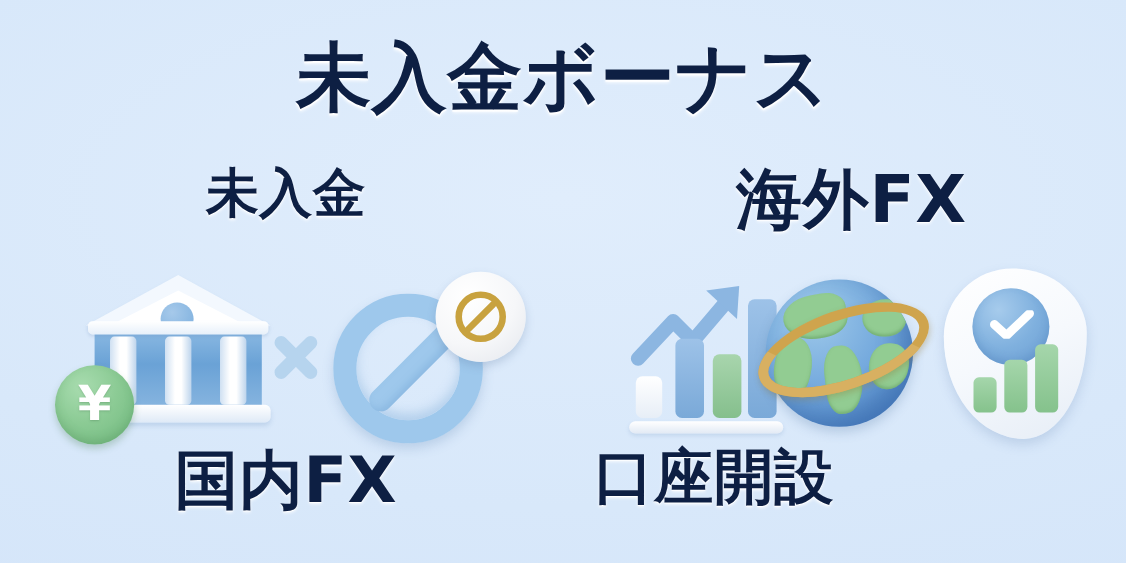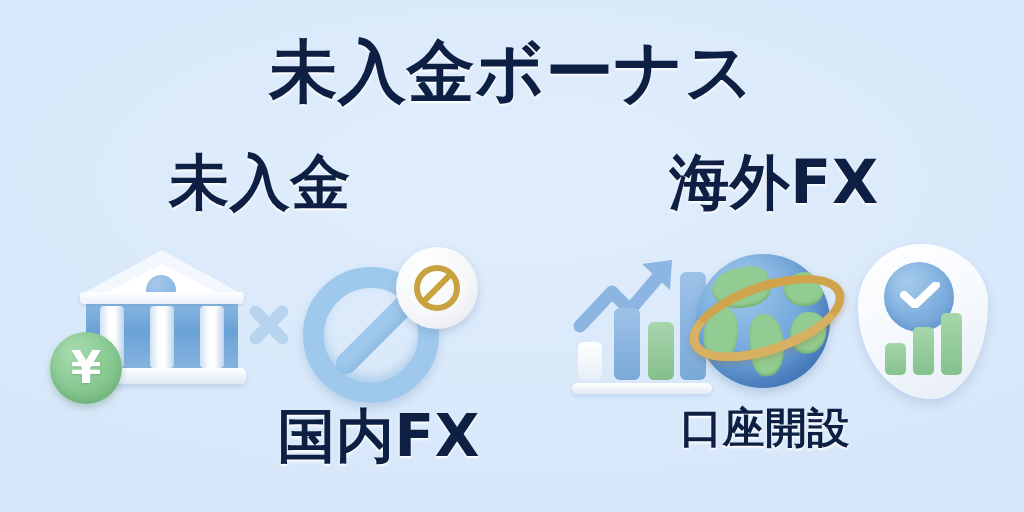--- a/index.html
+++ b/index.html
@@ -36,42 +36,42 @@
     left: 0;
     width: 1024px;
     text-align: center;
     font-size: 68px;
   }
   #left-heading {
     top: 152px;
     left: 40px;
     width: 440px;
     text-align: center;
-    font-size: 60px;
+    font-size: 48px;
   }
   #right-heading {
     top: 152px;
     left: 554px;
     width: 440px;
     text-align: center;
     font-size: 60px;
   }
   #left-caption {
     top: 407px;
     left: 40px;
     width: 440px;
-    text-align: right;
+    text-align: center;
     font-size: 58px;
   }
   #right-caption {
     top: 407px;
     left: 540px;
     width: 450px;
-    text-align: center;
-    font-size: 42px;
+    text-align: left;
+    font-size: 54px;
   }
 
   
   .icon-wrap { position: absolute; }
 
   
   #bank-icon { left: 72px; top: 248px; width: 180px; height: 145px; }
   .bank-roof {
     position: absolute; left: 6px; top: 2px; width: 0; height: 0;
     border-left: 84px solid transparent;

